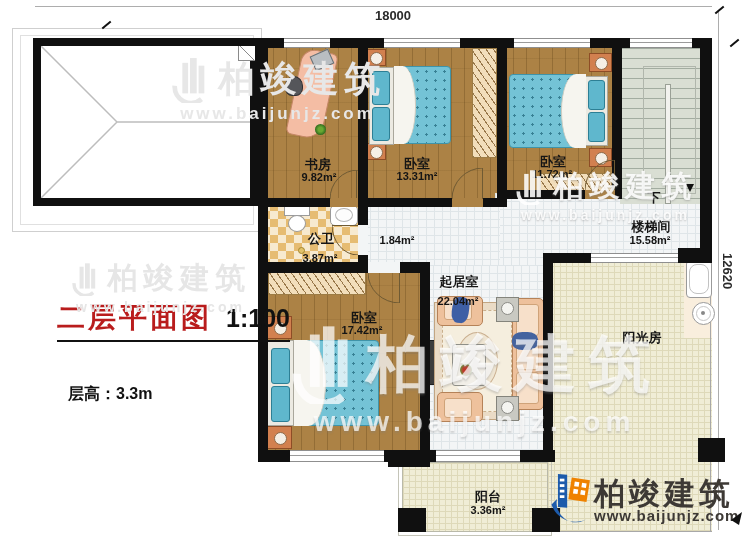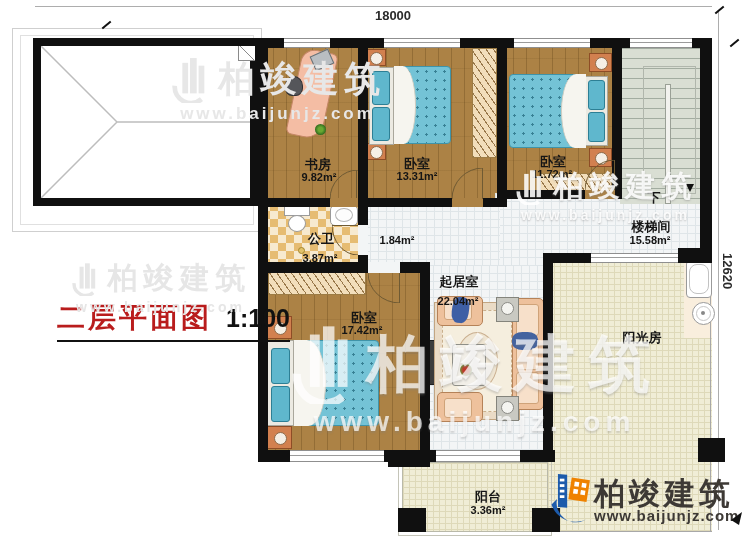--- a/index.html
+++ b/index.html
@@ -222,20 +222,23 @@
   <div class="label rarea" style="left:362px;top:324px;">17.42m²</div>
   <div class="label rname" style="left:459px;top:273px;">起居室</div>
   <div class="label rarea" style="left:458px;top:295px;">22.04m²</div>
   <div class="label rname" style="left:642px;top:329px;">阳光房</div>
   <div class="label rname" style="left:488px;top:488px;">阳台</div>
   <div class="label rarea" style="left:488px;top:504px;">3.36m²</div>
 
   <div class="abs titleblock" style="left:57px;top:299px;border-bottom:2px solid #111;padding-bottom:3px;">
     <span class="t1">二层平面图</span><span class="t2">1:100</span>
   </div>
+  <div class="abs tline" style="left:68px;top:384px;">
+    <span>层高：</span><span>3.3m</span>
+  </div>
 
   <div class="wm" style="left:150px;top:55px;width:255px;color:#e7e7e7;">
     <div class="row">
       <svg width="42" height="46" viewBox="0 0 44 48">
           <path d="M6 30 A17 17 0 0 0 34 44" stroke="currentColor" stroke-width="5" fill="none"></path>
           <rect x="14" y="6" width="6" height="32" fill="currentColor"></rect>
           <rect x="22" y="1" width="7" height="37" fill="currentColor"></rect>
           <rect x="31" y="9" width="6" height="29" fill="currentColor"></rect>
         </svg>
       <span class="name" style="font-size:36px;">柏竣建筑</span>

